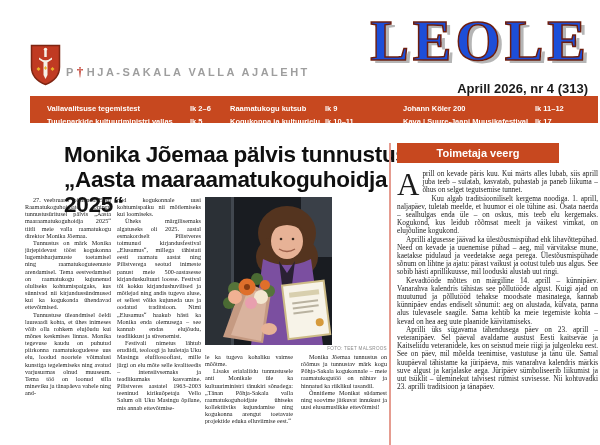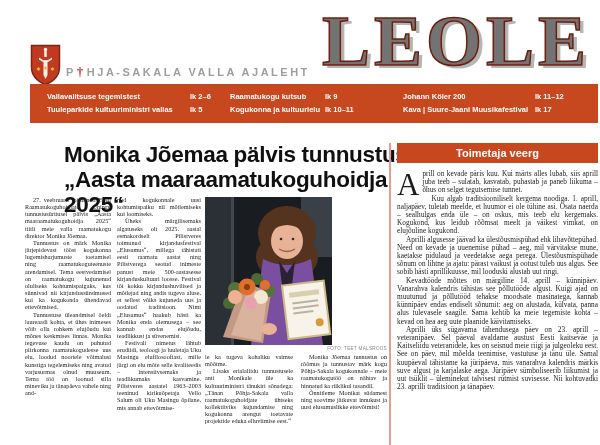--- a/index.html
+++ b/index.html
@@ -16,34 +16,34 @@
     font-size:11px; font-weight:bold; letter-spacing:2.5px;
     color:#9e9e9e; white-space:nowrap;
   }
   .tagline .oglyph {
     color:#c0392b; font-weight:bold; font-size:13px;
     font-family:"Liberation Serif", serif; padding:0 1px;
   }
   .masthead-title {
     position:absolute; right:10px; top:2px;
     font-family:"Liberation Serif", serif; font-weight:bold;
-    font-size:72px; line-height:78px; letter-spacing:4px;
-    color:#737373;
+    font-size:58px; line-height:78px; letter-spacing:4px;
+    color:#1d4ed8;
     -webkit-text-stroke:1.5px #6e1d0d;
     text-shadow:4px 3px 0 #b5b5b5;
     white-space:nowrap;
   }
   .issue-line {
     position:absolute; right:12px; top:81px;
     font-size:13px; font-weight:bold; color:#1a1a1a;
   }
 
   
   .toc-bar {
-    position:absolute; left:30px; top:84px; width:568px; height:39px;
+    position:absolute; left:30px; top:96px; width:568px; height:27px;
     background:#c7481f;
   }
   .toc-cell {
     position:absolute; color:#ffffff; font-size:7.5px; font-weight:bold;
     line-height:13px; white-space:nowrap;
   }
 
   
   .headline {
     position:absolute; left:25px; top:142px; width:362px;
@@ -67,21 +67,21 @@
   }
 
   
   .v-divider {
     position:absolute; left:389px; top:143px; width:2px; height:302px;
     background:#e59c90;
   }
 
   
   .editor-head {
-    position:absolute; left:397px; top:143px; width:201px; height:20px;
+    position:absolute; left:397px; top:143px; width:162px; height:20px;
     background:#c7481f; color:#ffffff; font-weight:bold; font-size:11px;
     text-align:center; line-height:20px;
   }
   .editor-body {
     position:absolute; left:397px; top:170px; width:201px; height:275px;
     font-family:"Liberation Serif", serif; font-size:7.3px; line-height:8.2px;
     color:#1c1c1c; text-align:justify; overflow:hidden;
   }
   .editor-body p { text-indent:9px; }
   .editor-body p.first { text-indent:0; }

